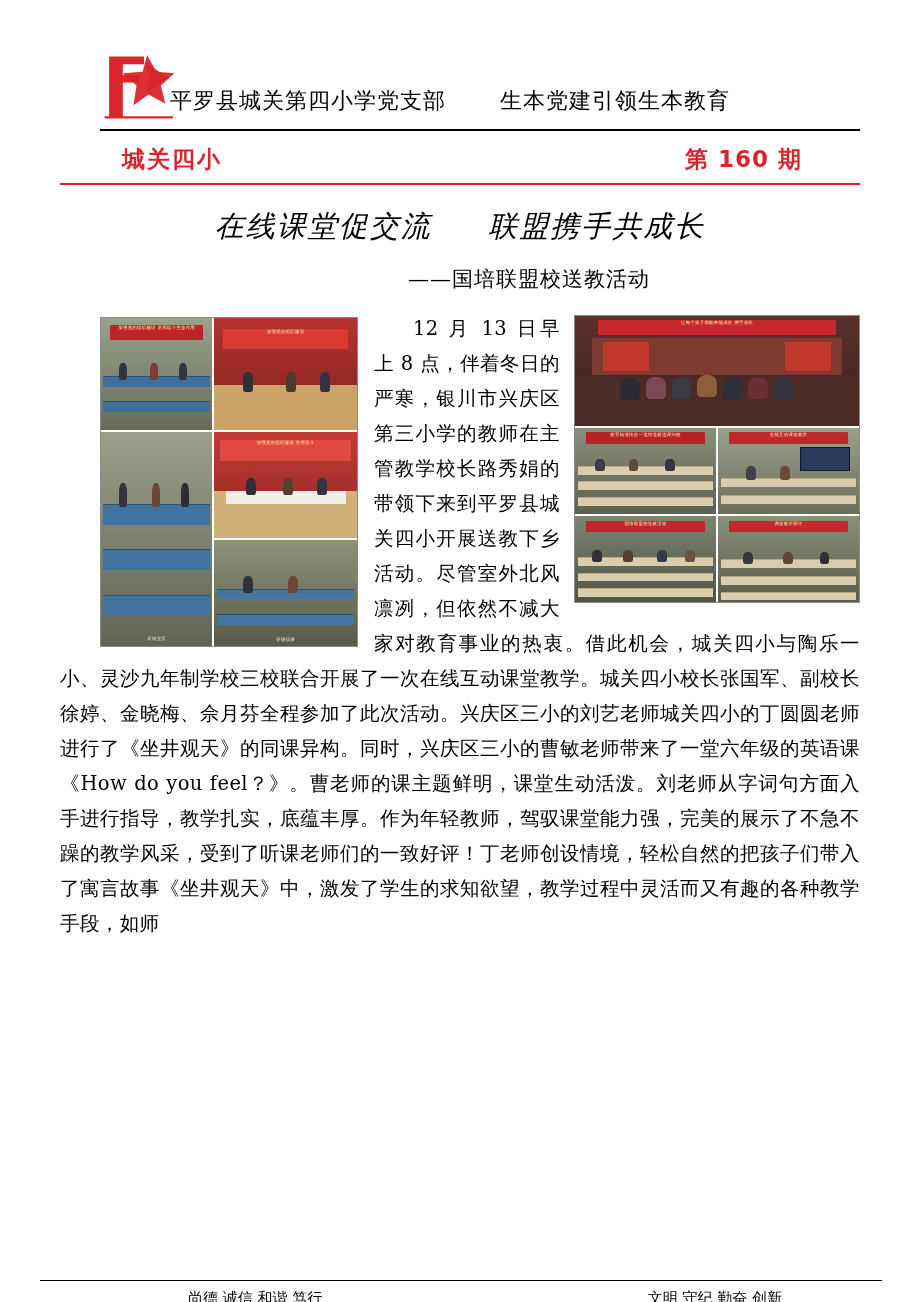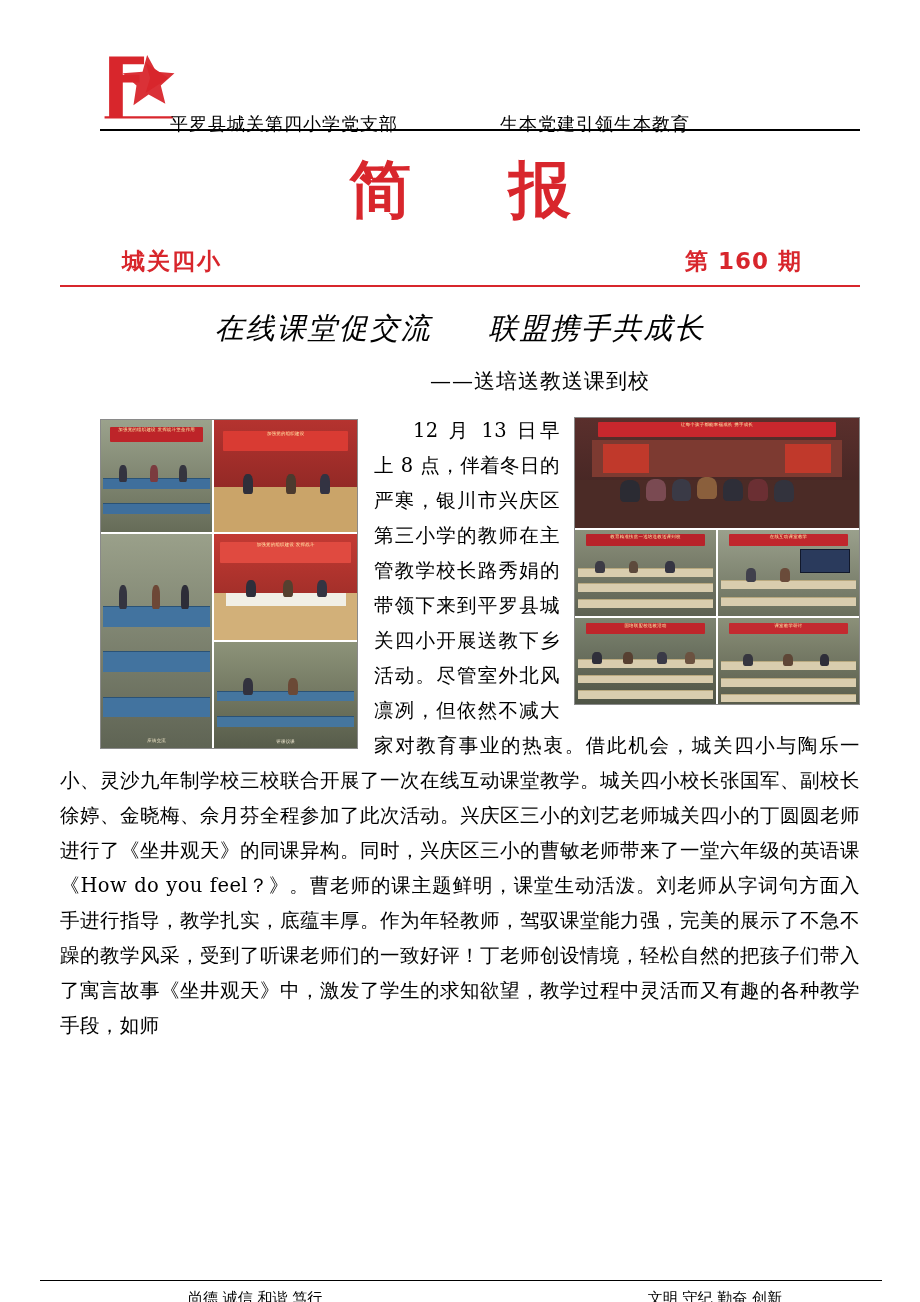--- a/index.html
+++ b/index.html
@@ -36,24 +36,23 @@
     width: 76px;
     height: 70px;
   }
   .masthead-text {
     position: absolute;
     left: 110px;
     top: 34px;
     right: 0;
     display: flex;
     justify-content: flex-start;
-    font-size: 18px;
+    font-size: 22px;
     font-family: "DejaVu Serif", "Liberation Serif", serif;
     letter-spacing: 1px;
-    margin-top: 26px;
   }
   .masthead-left {
     width: 330px;
   }
   .masthead-right {
     width: 300px;
   }
   .masthead-rule {
     position: absolute;
     left: 40px;
@@ -217,34 +216,33 @@
       <path d="M6 86 L96 86" stroke="#d8262c" stroke-width="3" fill="none"></path>
     </svg>
 
     <div class="masthead-text">
       <div class="masthead-left">平罗县城关第四小学党支部</div>
       <div class="masthead-right">生本党建引领生本教育</div>
     </div>
     <div class="masthead-rule"></div>
   </div>
 
-  <div class="bulletin-title">简     报</div>
 
   <div class="issue-line">
     <span class="issue-school">城关四小</span>
     <span class="issue-no">第 160 期</span>
   </div>
   <div class="red-rule"></div>
 
   <div class="headline">
     <span>在线课堂促交流</span>
     <span class="gap"></span>
     <span>联盟携手共成长</span>
   </div>
-  <div class="subheadline">——送培送教送课到校</div>
+  <div class="subheadline">——国培联盟校送教活动</div>
 
   <div class="body-area">
 
     <div class="photo-top">
       <div class="ph cell-wide" style="background:linear-gradient(#5a2f2c,#3b2220);">
         <div class="banner" style="top:4%;height:13%;">
           <div class="banner-txt">让每个孩子都能幸福成长 携手成长</div>
         </div>
         <div style="position:absolute;left:6%;top:20%;width:88%;height:34%;background:#7d3a31;"></div>
         <div style="position:absolute;left:10%;top:24%;width:16%;height:26%;background:#c0392b;"></div>

